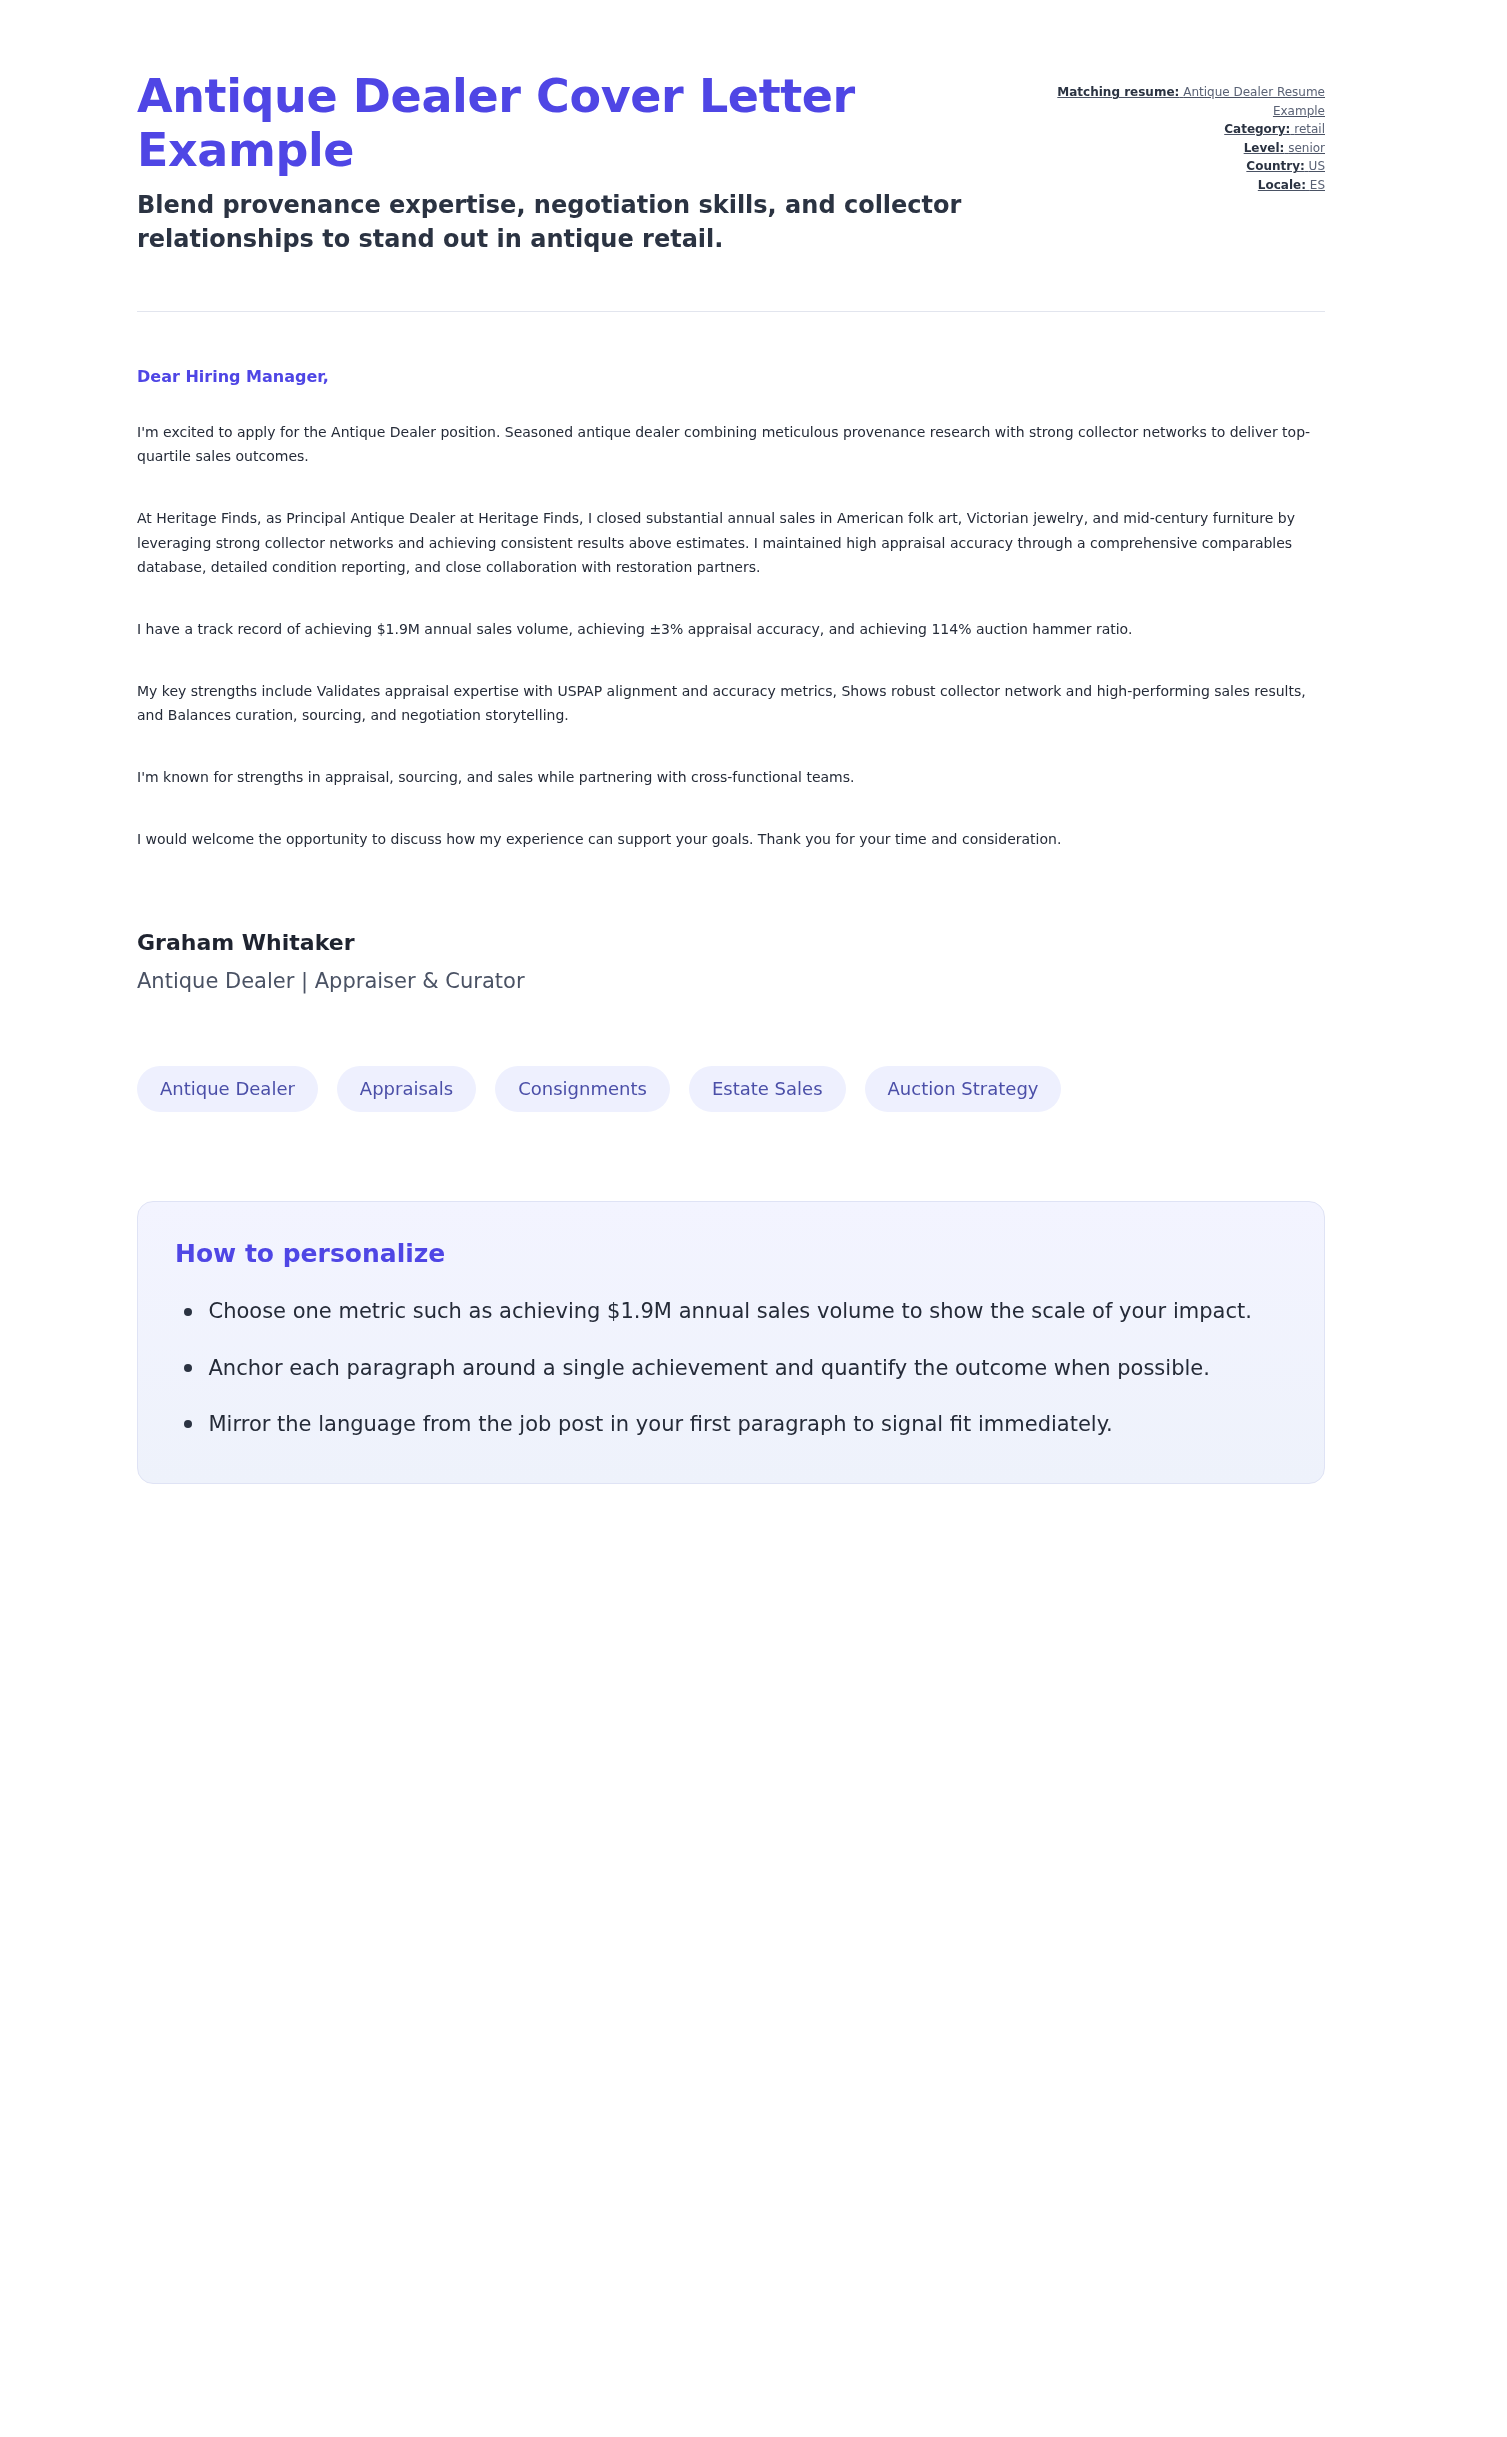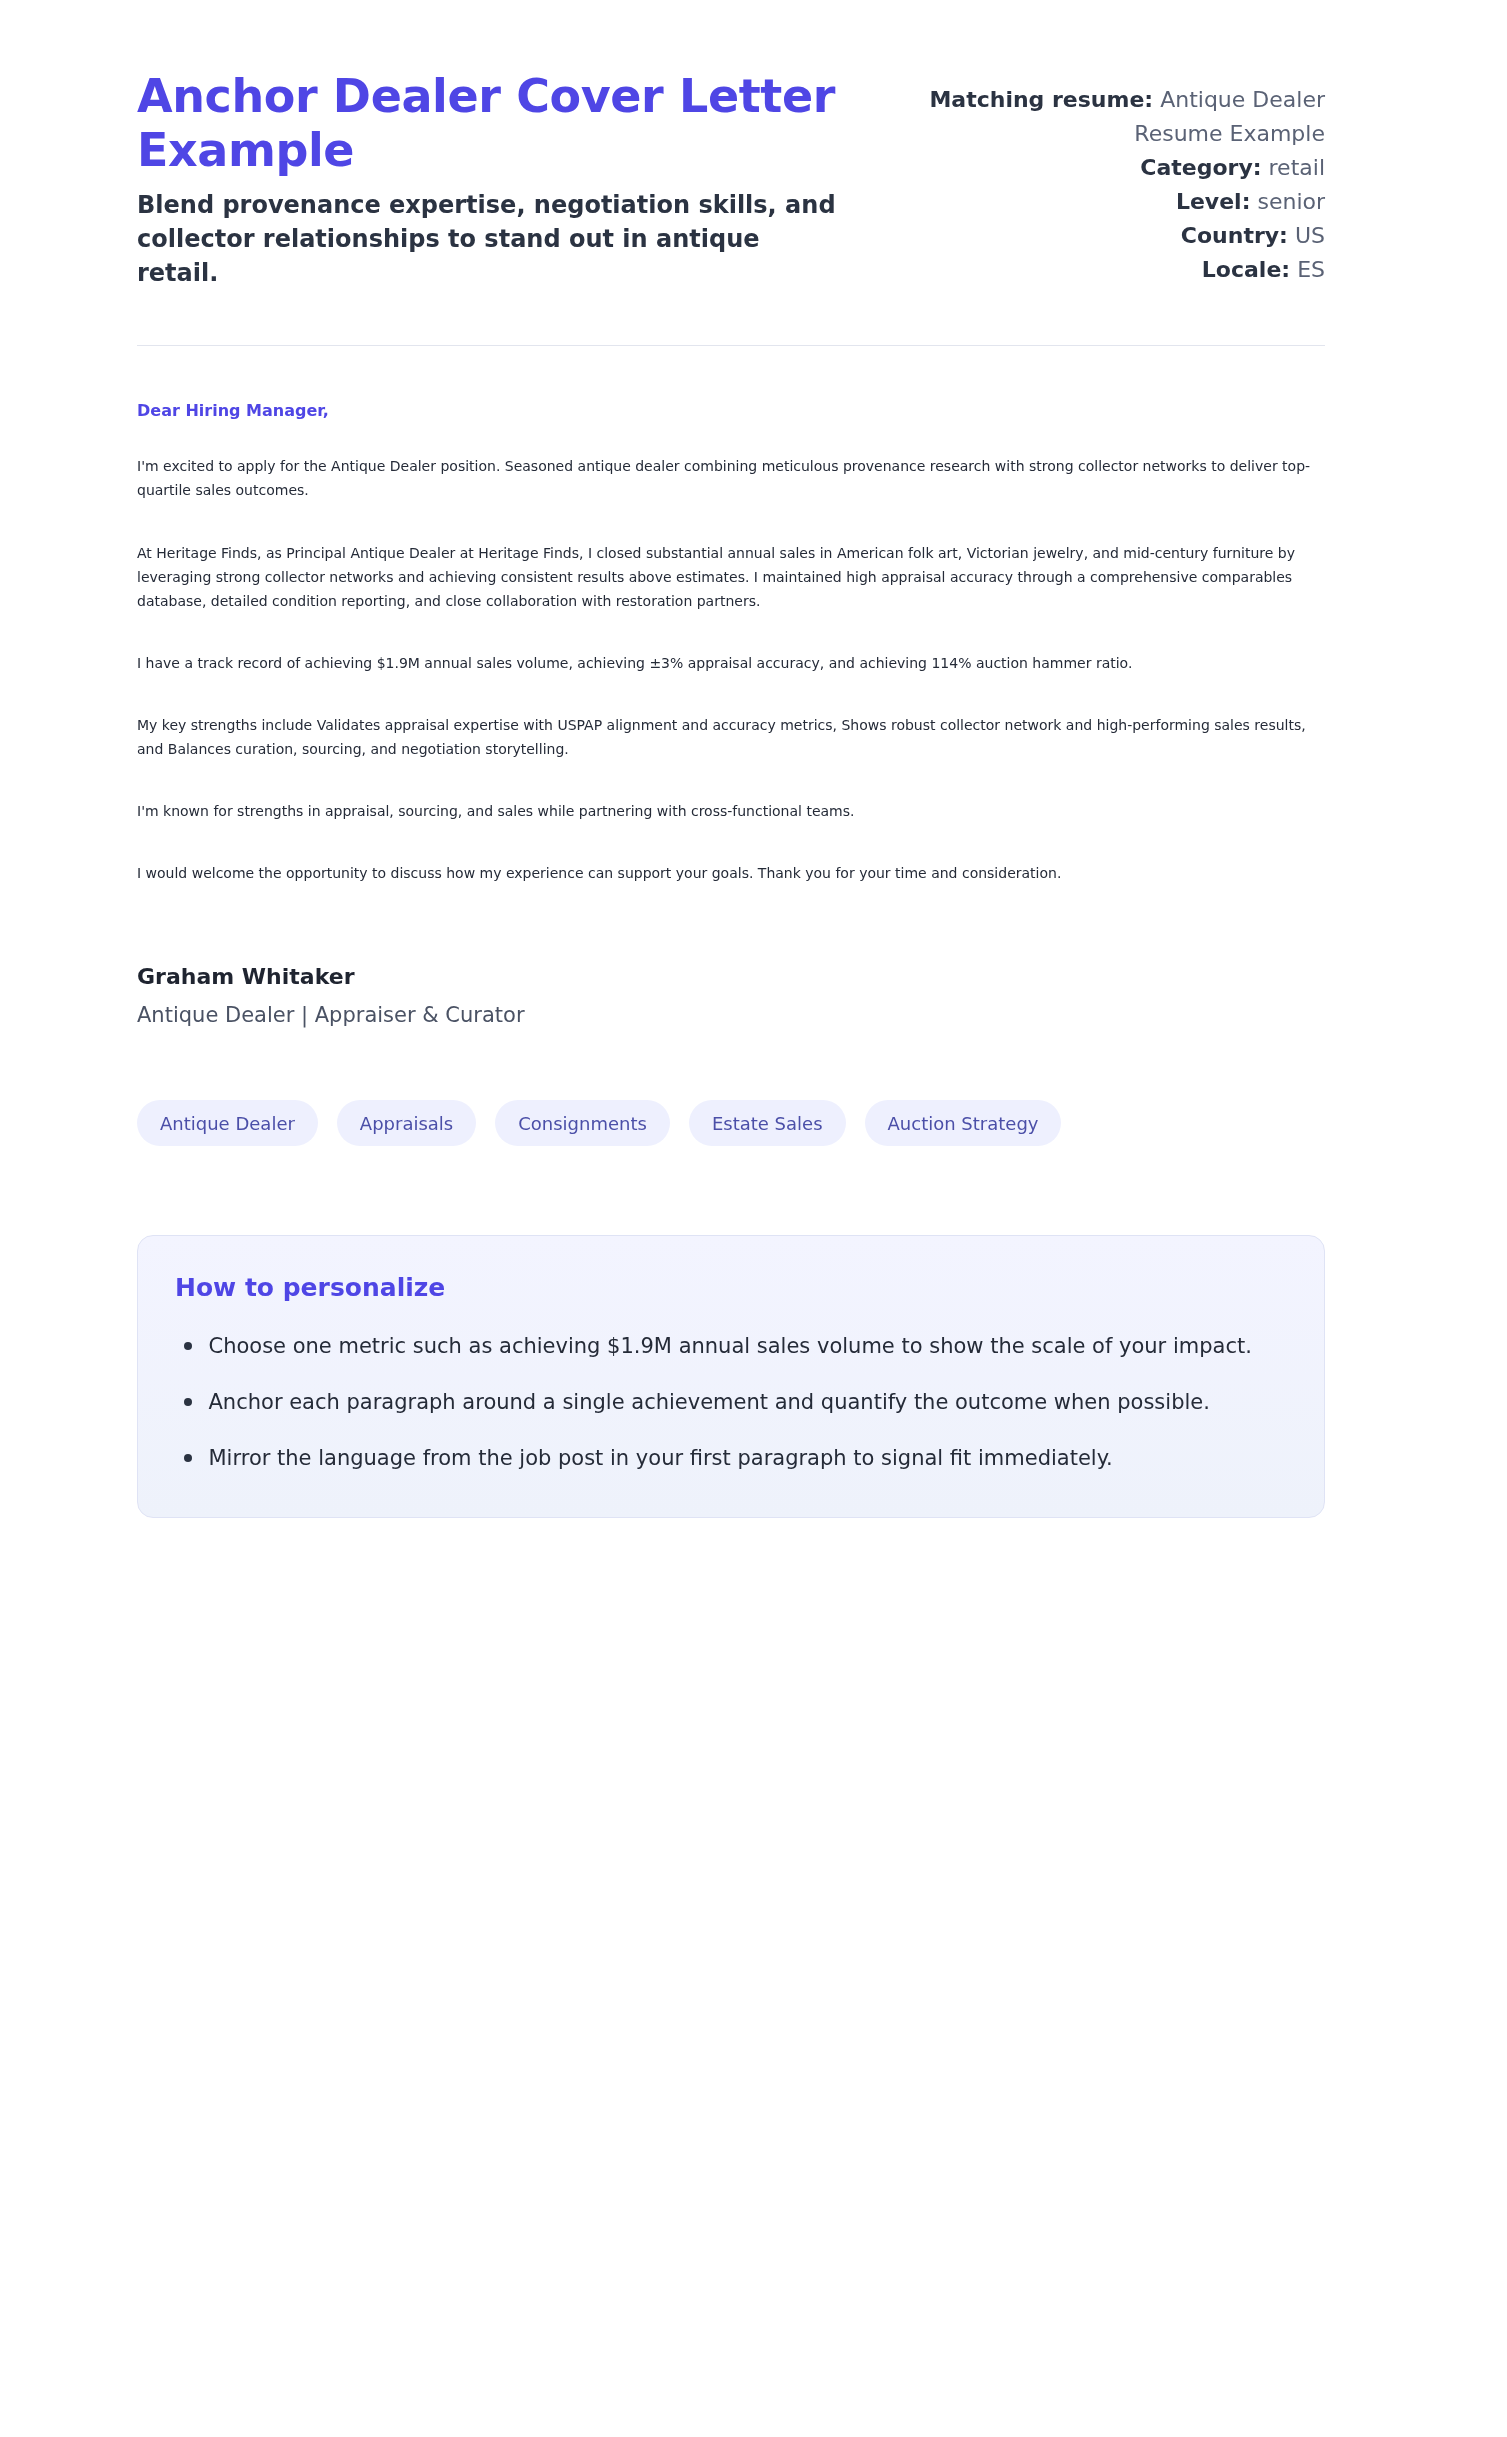--- a/index.html
+++ b/index.html
@@ -41,25 +41,26 @@
   .doc-subtitle {
     font-size: 24px;
     line-height: 1.42;
     font-weight: bold;
     color: #2b3342;
     margin: 0;
     max-width: 922px;
   }
   .header-meta {
     text-align: right;
-    font-size: 22px;
+    font-size: 12px;
     line-height: 1.55;
     color: #4a5264;
     padding-top: 14px;
     min-width: 266px;
+    text-decoration: underline;
   }
   .meta-row {
     white-space: normal;
   }
   .meta-label {
     font-weight: bold;
     color: #2b3342;
   }
   .meta-value {
     color: #5a6275;
@@ -160,21 +161,21 @@
     background: #2b3342;
   }
 </style>
 </head>
 <body>
 
 <div class="page">
 
   <div class="header">
     <div class="header-left">
-      <h1 class="doc-title">Anchor Dealer Cover Letter Example</h1>
+      <h1 class="doc-title">Antique Dealer Cover Letter Example</h1>
       <p class="doc-subtitle">Blend provenance expertise, negotiation skills, and collector relationships to stand out in antique retail.</p>
     </div>
     <div class="header-meta">
       <div class="meta-row">
         <span class="meta-label">Matching resume:</span>
         <span class="meta-value">Antique Dealer Resume Example</span>
       </div>
       <div class="meta-row">
         <span class="meta-label">Category:</span>
         <span class="meta-value">retail</span>

